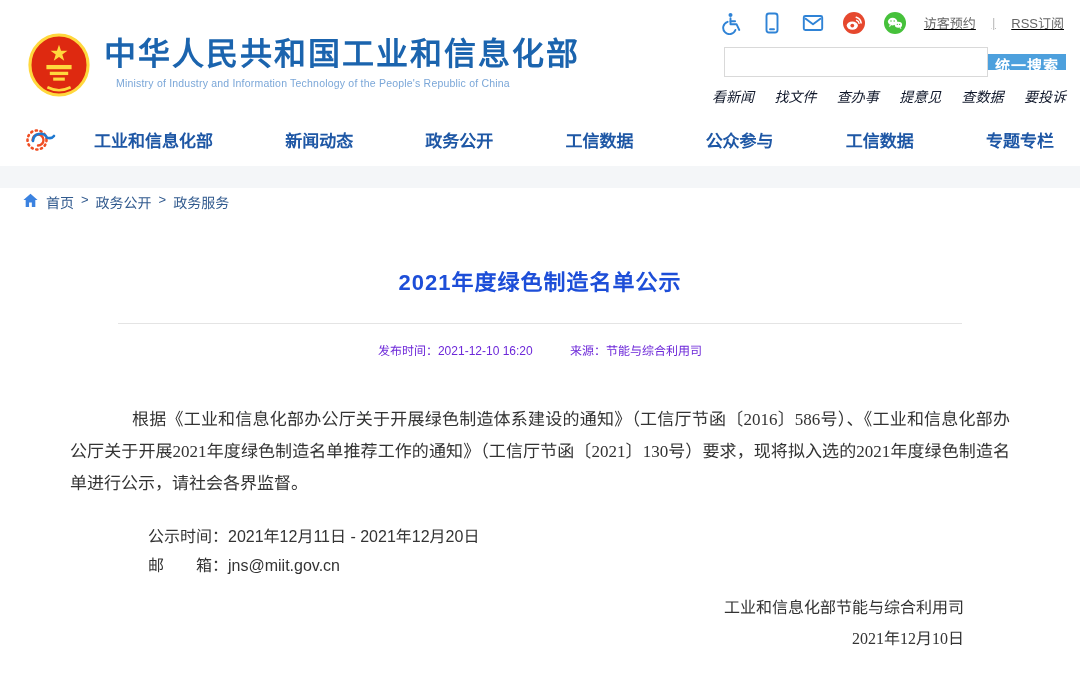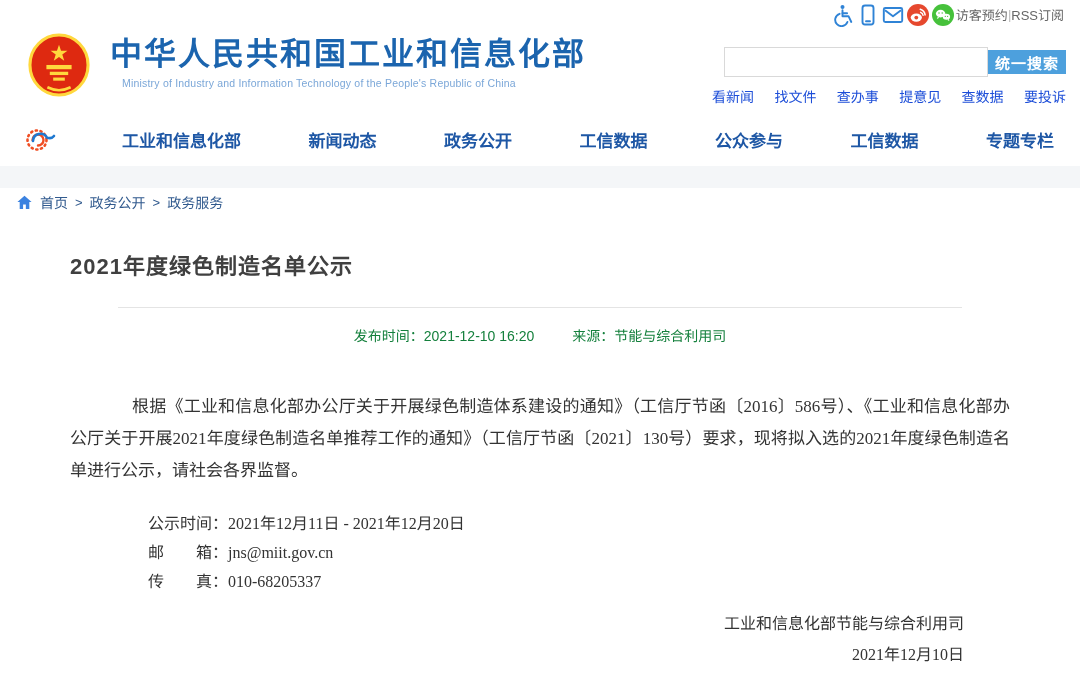--- a/index.html
+++ b/index.html
@@ -5,95 +5,95 @@
   * { margin:0; padding:0; box-sizing:border-box; }
   html,body { background:#fff; }
   #page {
     position:relative; width:1080px; height:697px; margin:0 auto;
     background:#fff; overflow:hidden;
     font-family:"Liberation Sans", sans-serif;
   }
 
   
   .utility {
-    position:absolute; top:2px; right:16px;
-    display:flex; align-items:center; 
+    position:absolute; top:10px; right:16px;
+    display:flex; align-items:center; gap:16px;text-decoration:underline;
   }
   .utility .uicon { width:25px; height:25px; display:inline-flex; align-items:center; justify-content:center; cursor:pointer; }
   .utility .uicon svg { width:24px; height:24px; }
   .utility .utext { font-size:13px; color:#666; cursor:pointer; }
   .utility .usep { color:#bbb; font-size:13px; }
 
   
   .logo-row { position:absolute; left:28px; top:33px; display:flex; align-items:flex-start; }
   .emblem { width:62px; height:64px; flex:0 0 auto; }
-  .logo-text { margin-left:20px; padding-top:3px; }
+  .logo-text { margin-left:14px; padding-top:3px; }
   .site-title {
     font-size:32px; font-weight:bold; color:#1b64ae; letter-spacing:2px;
     line-height:36px; white-space:nowrap;
   }
   .site-subtitle { margin-top:5px; font-size:10.5px; color:#7ba7d8; letter-spacing:.2px; white-space:nowrap;padding-left:12px; }
 
   
   .search-row { position:absolute; top:47px; right:14px; display:flex; align-items:center; }
   .search-input {
     width:264px; height:30px; border:1px solid #d9d9d9; background:#fff;
     outline:none; padding:0 8px; font-size:14px; color:#333;
   }
   .search-btn {
-    width:78px; height:24px; border:none; background:#4da0dd; color:#fff;
+    width:78px; height:16px; border:none; background:#4da0dd; color:#fff;
     font-size:15px; font-weight:bold; cursor:pointer; letter-spacing:1px;
     font-family:"Liberation Sans", sans-serif;
   }
   .quick-links {
     position:absolute; top:86px; right:14px; width:354px;
     display:flex; justify-content:space-between;
   }
-  .quick-links span { font-size:14px; color:#1d4ed8; cursor:pointer; white-space:nowrap; }
+  .quick-links span { font-size:14px; color:#0f172a; cursor:pointer; white-space:nowrap;font-style:italic; }
 
   
   .nav {
     position:absolute; top:114px; left:0; width:100%; height:50px;
     display:flex; align-items:center; padding:0 26px 0 22px; background:#fff;
   }
   .nav-logo { width:36px; height:36px; flex:0 0 auto; }
   .nav-items {
-    flex:1; margin-left:64px; display:flex; justify-content:space-between; align-items:center;gap:20px;
+    flex:1; margin-left:36px; display:flex; justify-content:space-between; align-items:center;gap:20px;
   }
   .nav-item {
     font-size:17px; font-weight:bold; color:#1e57a5; text-decoration:none;
     white-space:nowrap; cursor:pointer;
   }
 
   
   .gray-band { position:absolute; top:166px; left:0; width:100%; height:22px; background:#f4f6f8; }
   .breadcrumb {
-    position:absolute; top:192px; left:16px;
-    display:flex; align-items:center; gap:7px; font-size:14px; color:#315a8e;
+    position:absolute; top:192px; left:22px;
+    display:flex; gap:7px; font-size:14px; color:#315a8e;
   }
   .breadcrumb .crumb { cursor:pointer; white-space:nowrap; }
   .breadcrumb .bsep { color:#315a8e; font-size:13px; }
   .home-icon { width:17px; height:17px; display:inline-flex; }
   .home-icon svg { width:17px; height:17px; }
 
   
   .article { position:absolute; top:232px; left:70px; width:940px; }
   .article-title {
-    margin-top:16px; text-align:left; font-size:22px; font-weight:bold;
-    color:#404040; letter-spacing:1px;
+    margin-top:32px; text-align:center; font-size:22px; font-weight:bold;
+    color:#1d4ed8; letter-spacing:1px;
   }
   .divider { margin:27px 48px 0 48px; border-top:1px solid #e4e4e4; height:0; }
-  .meta { margin-top:17px; text-align:center; font-size:14px; color:#15803d; }
+  .meta { margin-top:17px; text-align:center; font-size:12px; color:#6d28d9; }
   .meta .meta-src { margin-left:34px; }
   .article-body {
     margin-top:46px; font-family:"Liberation Serif", serif;
     font-size:17px; line-height:32px; color:#333; text-align:justify;
     text-indent:62px;
   }
-  .contact { margin-top:22px; margin-left:78px; font-family:Liberation Serif, serif; font-size:16px; line-height:29px; color:#333; }
+  .contact { margin-top:22px; margin-left:78px; font-family:Liberation Sans, sans-serif; font-size:16px; line-height:29px; color:#333; }
   .signature { margin-top:12px; padding-right:46px; text-align:right; font-family:"Liberation Serif", serif; font-size:16px; line-height:31px; color:#333; }
 </style>
 </head>
 <body>
 
 <div id="page">
 
   <div class="utility">
     <span class="uicon">
       <svg viewBox="0 0 24 24" fill="none" stroke="#2f83d6" stroke-width="1.9" stroke-linecap="round" stroke-linejoin="round">
@@ -210,21 +210,20 @@
     <div class="article-title">2021年度绿色制造名单公示</div>
     <div class="divider"></div>
     <div class="meta">
       <span class="meta-pub">发布时间：2021-12-10 16:20</span>
       <span class="meta-src">来源：节能与综合利用司</span>
     </div>
     <div class="article-body">根据《工业和信息化部办公厅关于开展绿色制造体系建设的通知》（工信厅节函〔2016〕586号）、《工业和信息化部办公厅关于开展2021年度绿色制造名单推荐工作的通知》（工信厅节函〔2021〕130号）要求，现将拟入选的2021年度绿色制造名单进行公示，请社会各界监督。</div>
     <div class="contact">
       <div>公示时间：2021年12月11日 - 2021年12月20日</div>
       <div>邮　　箱：jns@miit.gov.cn</div>
-      <div>传　　真：010-68205337</div>
     </div>
     <div class="signature">
       <div>工业和信息化部节能与综合利用司</div>
       <div>2021年12月10日</div>
     </div>
   </div>
 
 </div>
 
 </body></html>

